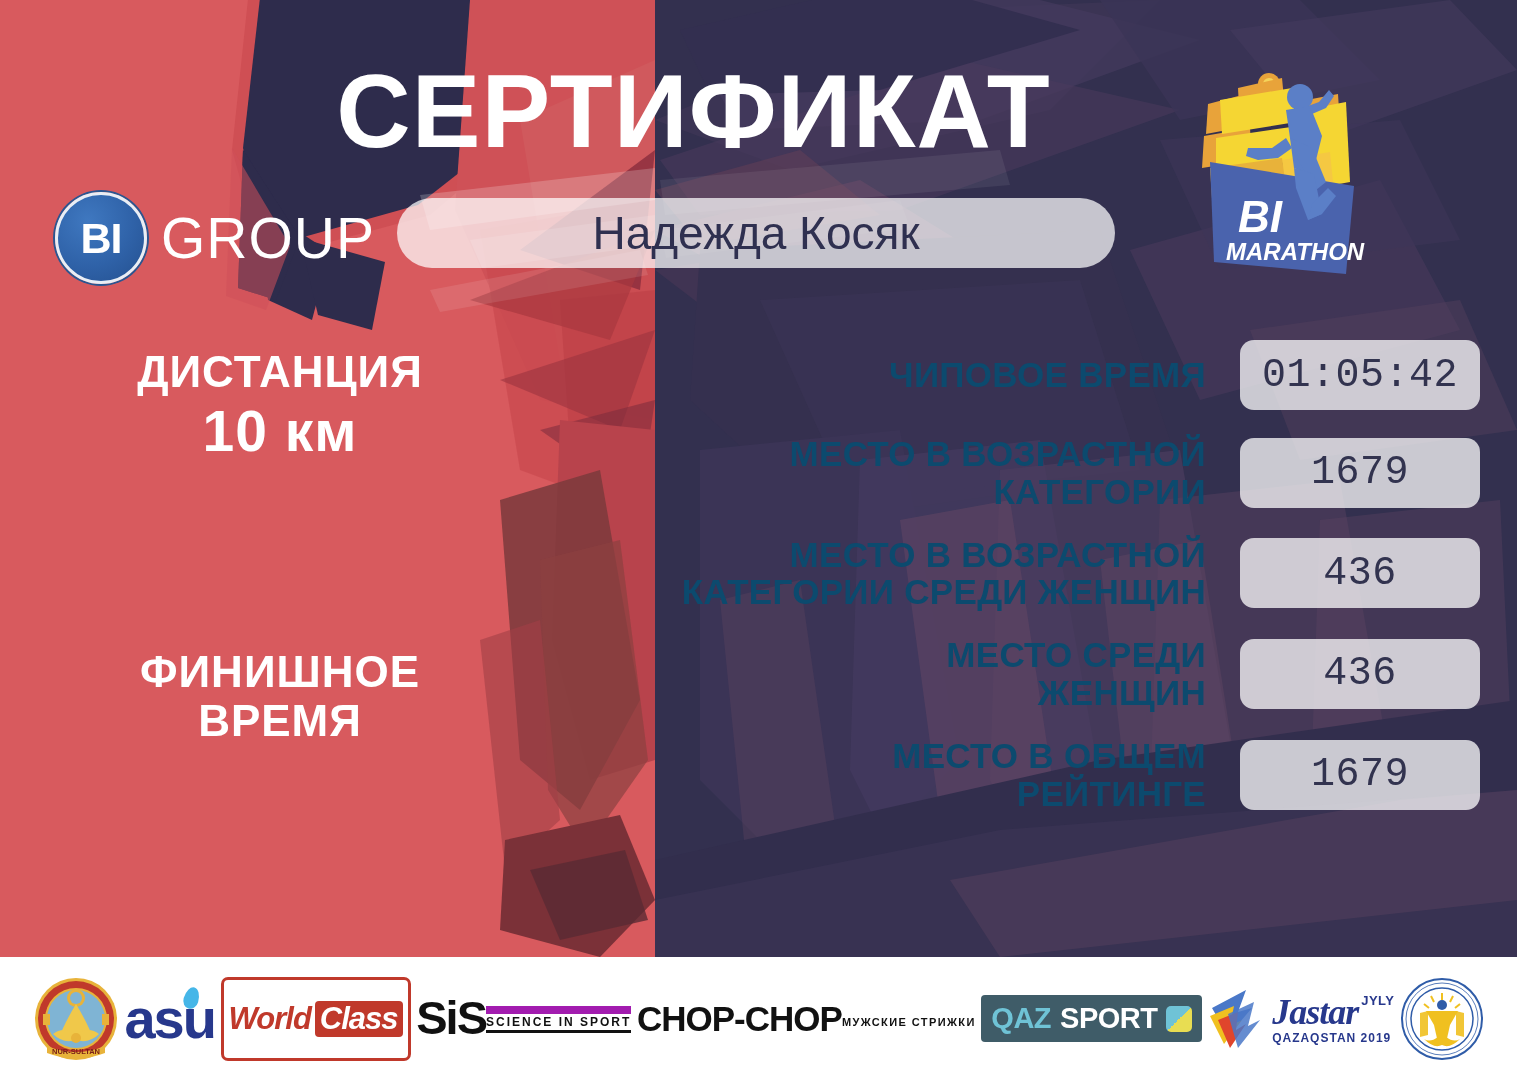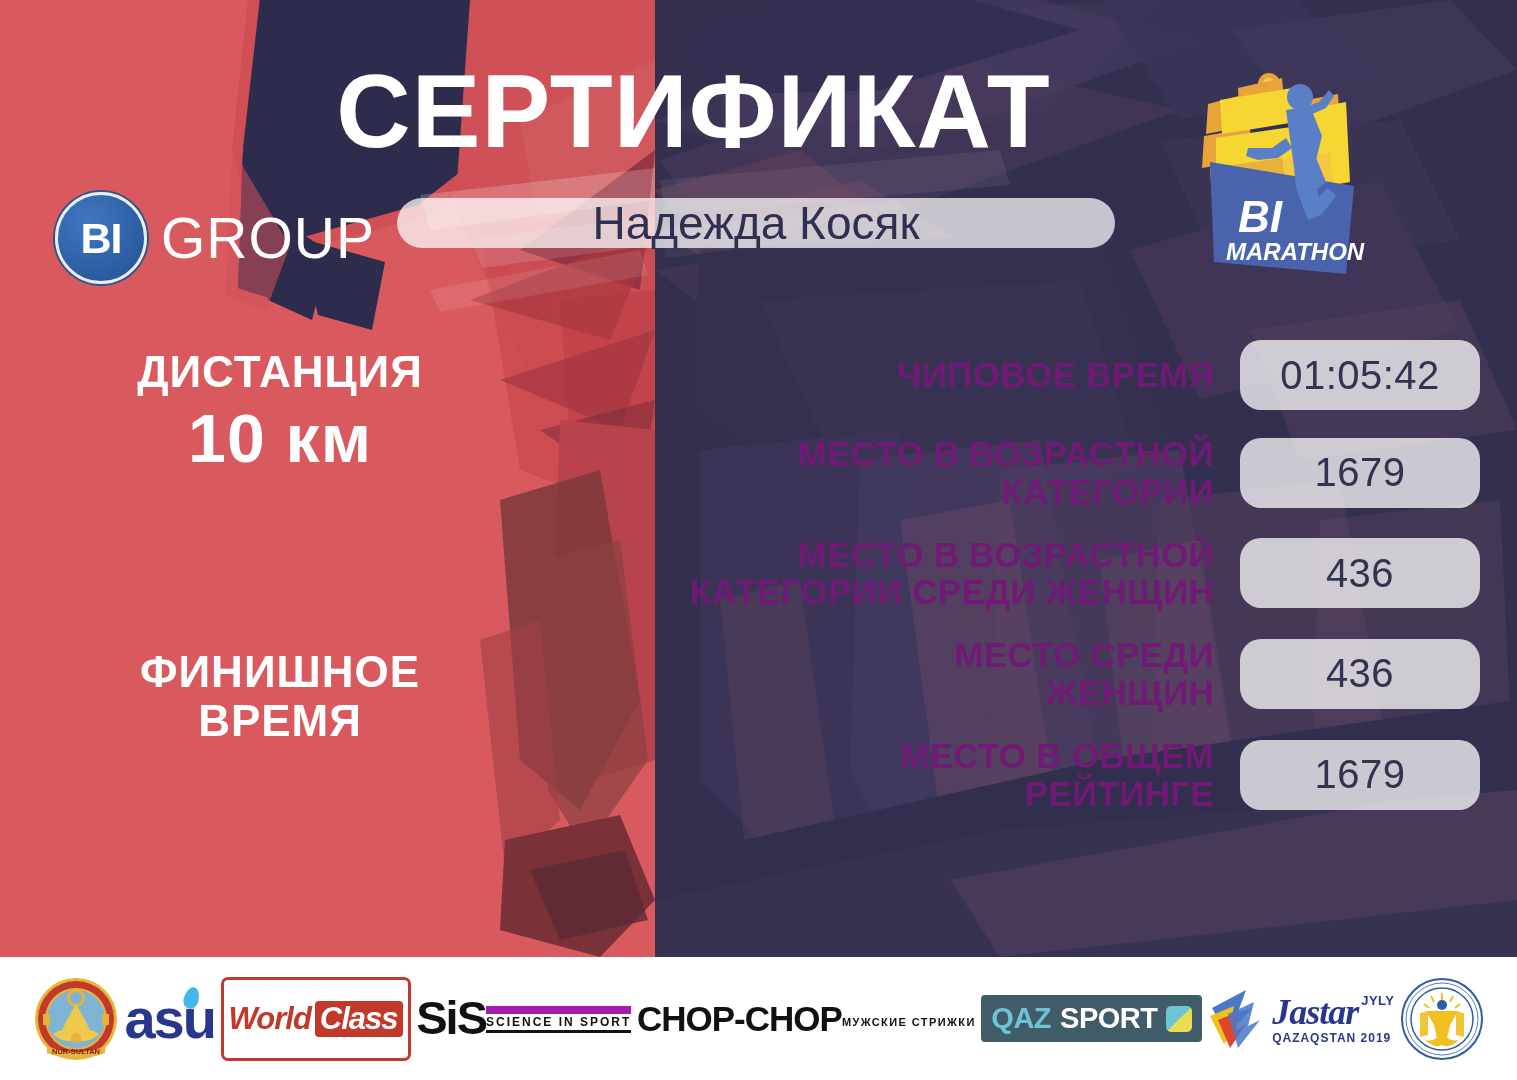--- a/index.html
+++ b/index.html
@@ -47,21 +47,21 @@
   .bigroup .disc span{
     color:#fff;font-weight:bold;font-size:43px;letter-spacing:-1px;
     line-height:1;
   }
   .bigroup .gword{
     color:#ffffff;font-size:57px;font-weight:500;letter-spacing:1px;
   }
 
   .namepill{
     position:absolute;left:397px;top:198px;
-    width:718px;height:50px;
+    width:718px;height:70px;
     border-radius:35px;
     background:rgba(255,255,255,0.72);
     display:flex;align-items:center;justify-content:center;
   }
   .namepill span{
     color:#2f3050;font-size:46px;font-weight:400;
   }
 
   
   .bimara{
@@ -72,49 +72,49 @@
   
   .leftblock{
     position:absolute;left:40px;width:480px;text-align:center;color:#fff;
   }
   #distblock{top:347px;}
   #finblock{top:647px;}
   .lbl-sm{
     font-size:44px;font-weight:bold;letter-spacing:1px;line-height:1.12;
   }
   .lbl-big{
-    font-size:68px;font-weight:bold;letter-spacing:1px;line-height:1.12;
+    font-size:57px;font-weight:bold;letter-spacing:1px;line-height:1.12;
     margin-top:4px;
   }
 
   
   .stats{
     position:absolute;left:520px;top:340px;width:960px;
   }
   .srow{
     display:flex;align-items:center;justify-content:flex-end;
     margin-bottom:25px;
     min-height:70px;
   }
   .srow .slabel{
     flex:1;
     text-align:right;
-    color:#701a75;
+    color:#0c4a6e;
     font-size:35px;
     font-weight:bold;
     line-height:1.08;
     letter-spacing:0.3px;
-    padding-right:26px;
+    padding-right:34px;
     white-space:pre-line;
   }
   .srow .spill{
     width:240px;height:70px;flex:none;
-    border-radius:21px;
+    border-radius:14px;
     background:rgba(255,255,255,0.74);
-    display:flex;align-items:center;justify-content:center;
+    display:flex;align-items:center;justify-content:center;font-family:Liberation Mono, monospace;
   }
   .srow .spill span{
     color:#32334f;font-size:40px;font-weight:400;letter-spacing:0.5px;
   }
 
   
   .sponsors{
     position:absolute;left:0;top:957px;width:1517px;height:123px;
     background:#ffffff;
     display:flex;align-items:center;justify-content:space-around;

